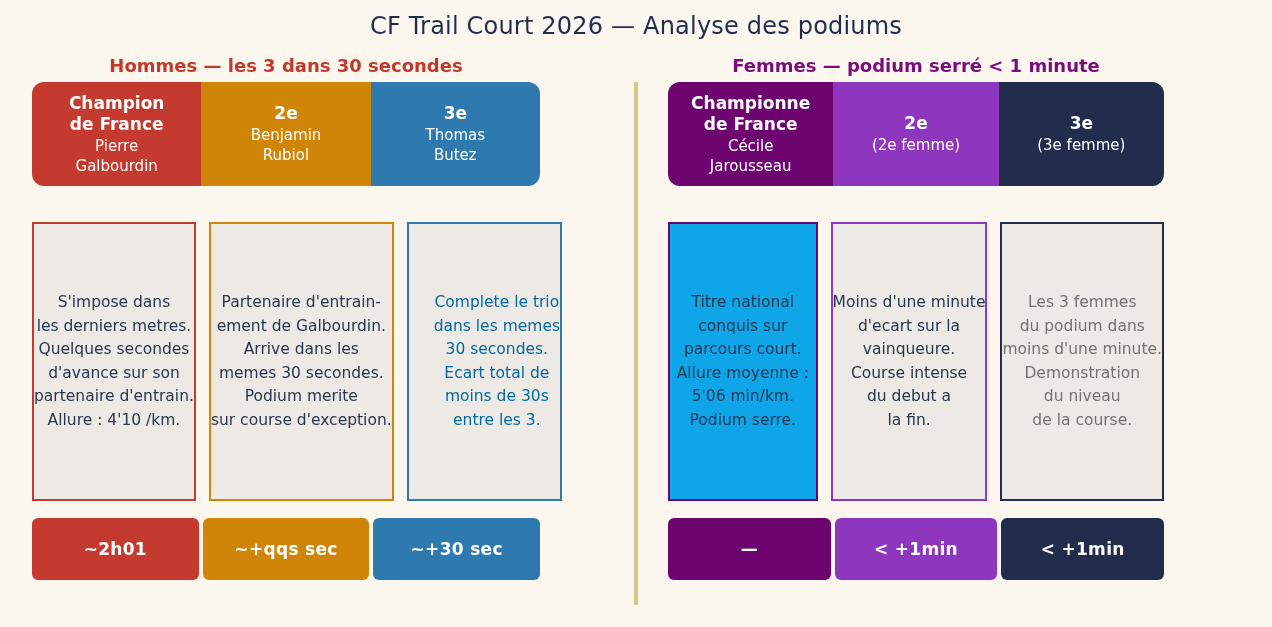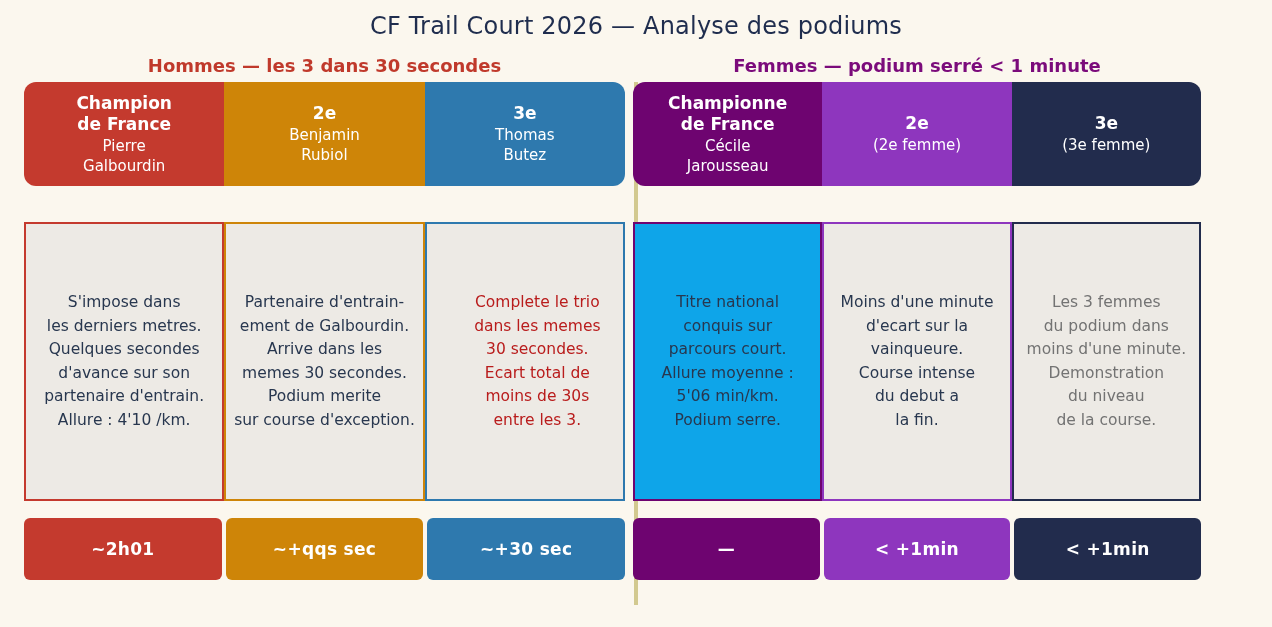--- a/index.html
+++ b/index.html
@@ -42,22 +42,22 @@
     width: 4px;
     height: 523px;
     background: #D2C98F;
   }
 
   
   .section {
     position: absolute;
     top: 52px;
   }
-  .section.men   { left: 24px;  width: 601px; }
-  .section.women { left: 633px; width: 568px; }
+  .section.men   { left: 32px;  width: 508px; }
+  .section.women { left: 668px; width: 496px; }
 
   .section-title {
     height: 28px;
     text-align: center;
     font-size: 18px;
     font-weight: bold;
     line-height: 28px;
     white-space: nowrap;
   }
 
@@ -92,20 +92,21 @@
     line-height: 20px;
     white-space: pre-line;
     margin-top: 1px;
   }
 
   
   .body-row {
     display: flex;
     margin-top: 36px;
     height: 279px;
+    gap: 13px;
   }
   .body-panel {
     flex: 1 1 0;
     background: #EDEAE5;
     border: 2px solid #888;
     box-sizing: border-box;
     display: flex;
     align-items: center;
     justify-content: center;
     overflow: visible;
@@ -179,21 +180,21 @@
       </div>
       <div class="body-panel" style="border-color: rgb(206, 133, 8); background: rgb(237, 234, 229);">
         <div class="panel-text" style="color: rgb(40, 55, 79);">Partenaire d'entrain-
 ement de Galbourdin.
 Arrive dans les
 memes 30 secondes.
 Podium merite
 sur course d'exception.</div>
       </div>
       <div class="body-panel" style="border-color: rgb(46, 121, 174); background: rgb(237, 234, 229);">
-        <div class="panel-text" style="color: #b91c1c; margin-left: 25px;">Complete le trio
+        <div class="panel-text" style="color: #0369a1; margin-left: 25px;">Complete le trio
 dans les memes
 30 secondes.
 Ecart total de
 moins de 30s
 entre les 3.</div>
       </div>
     </div>
 
     <div class="footer-row">
       <div class="footer-badge" style="background: rgb(196, 58, 46);">~2h01</div>

